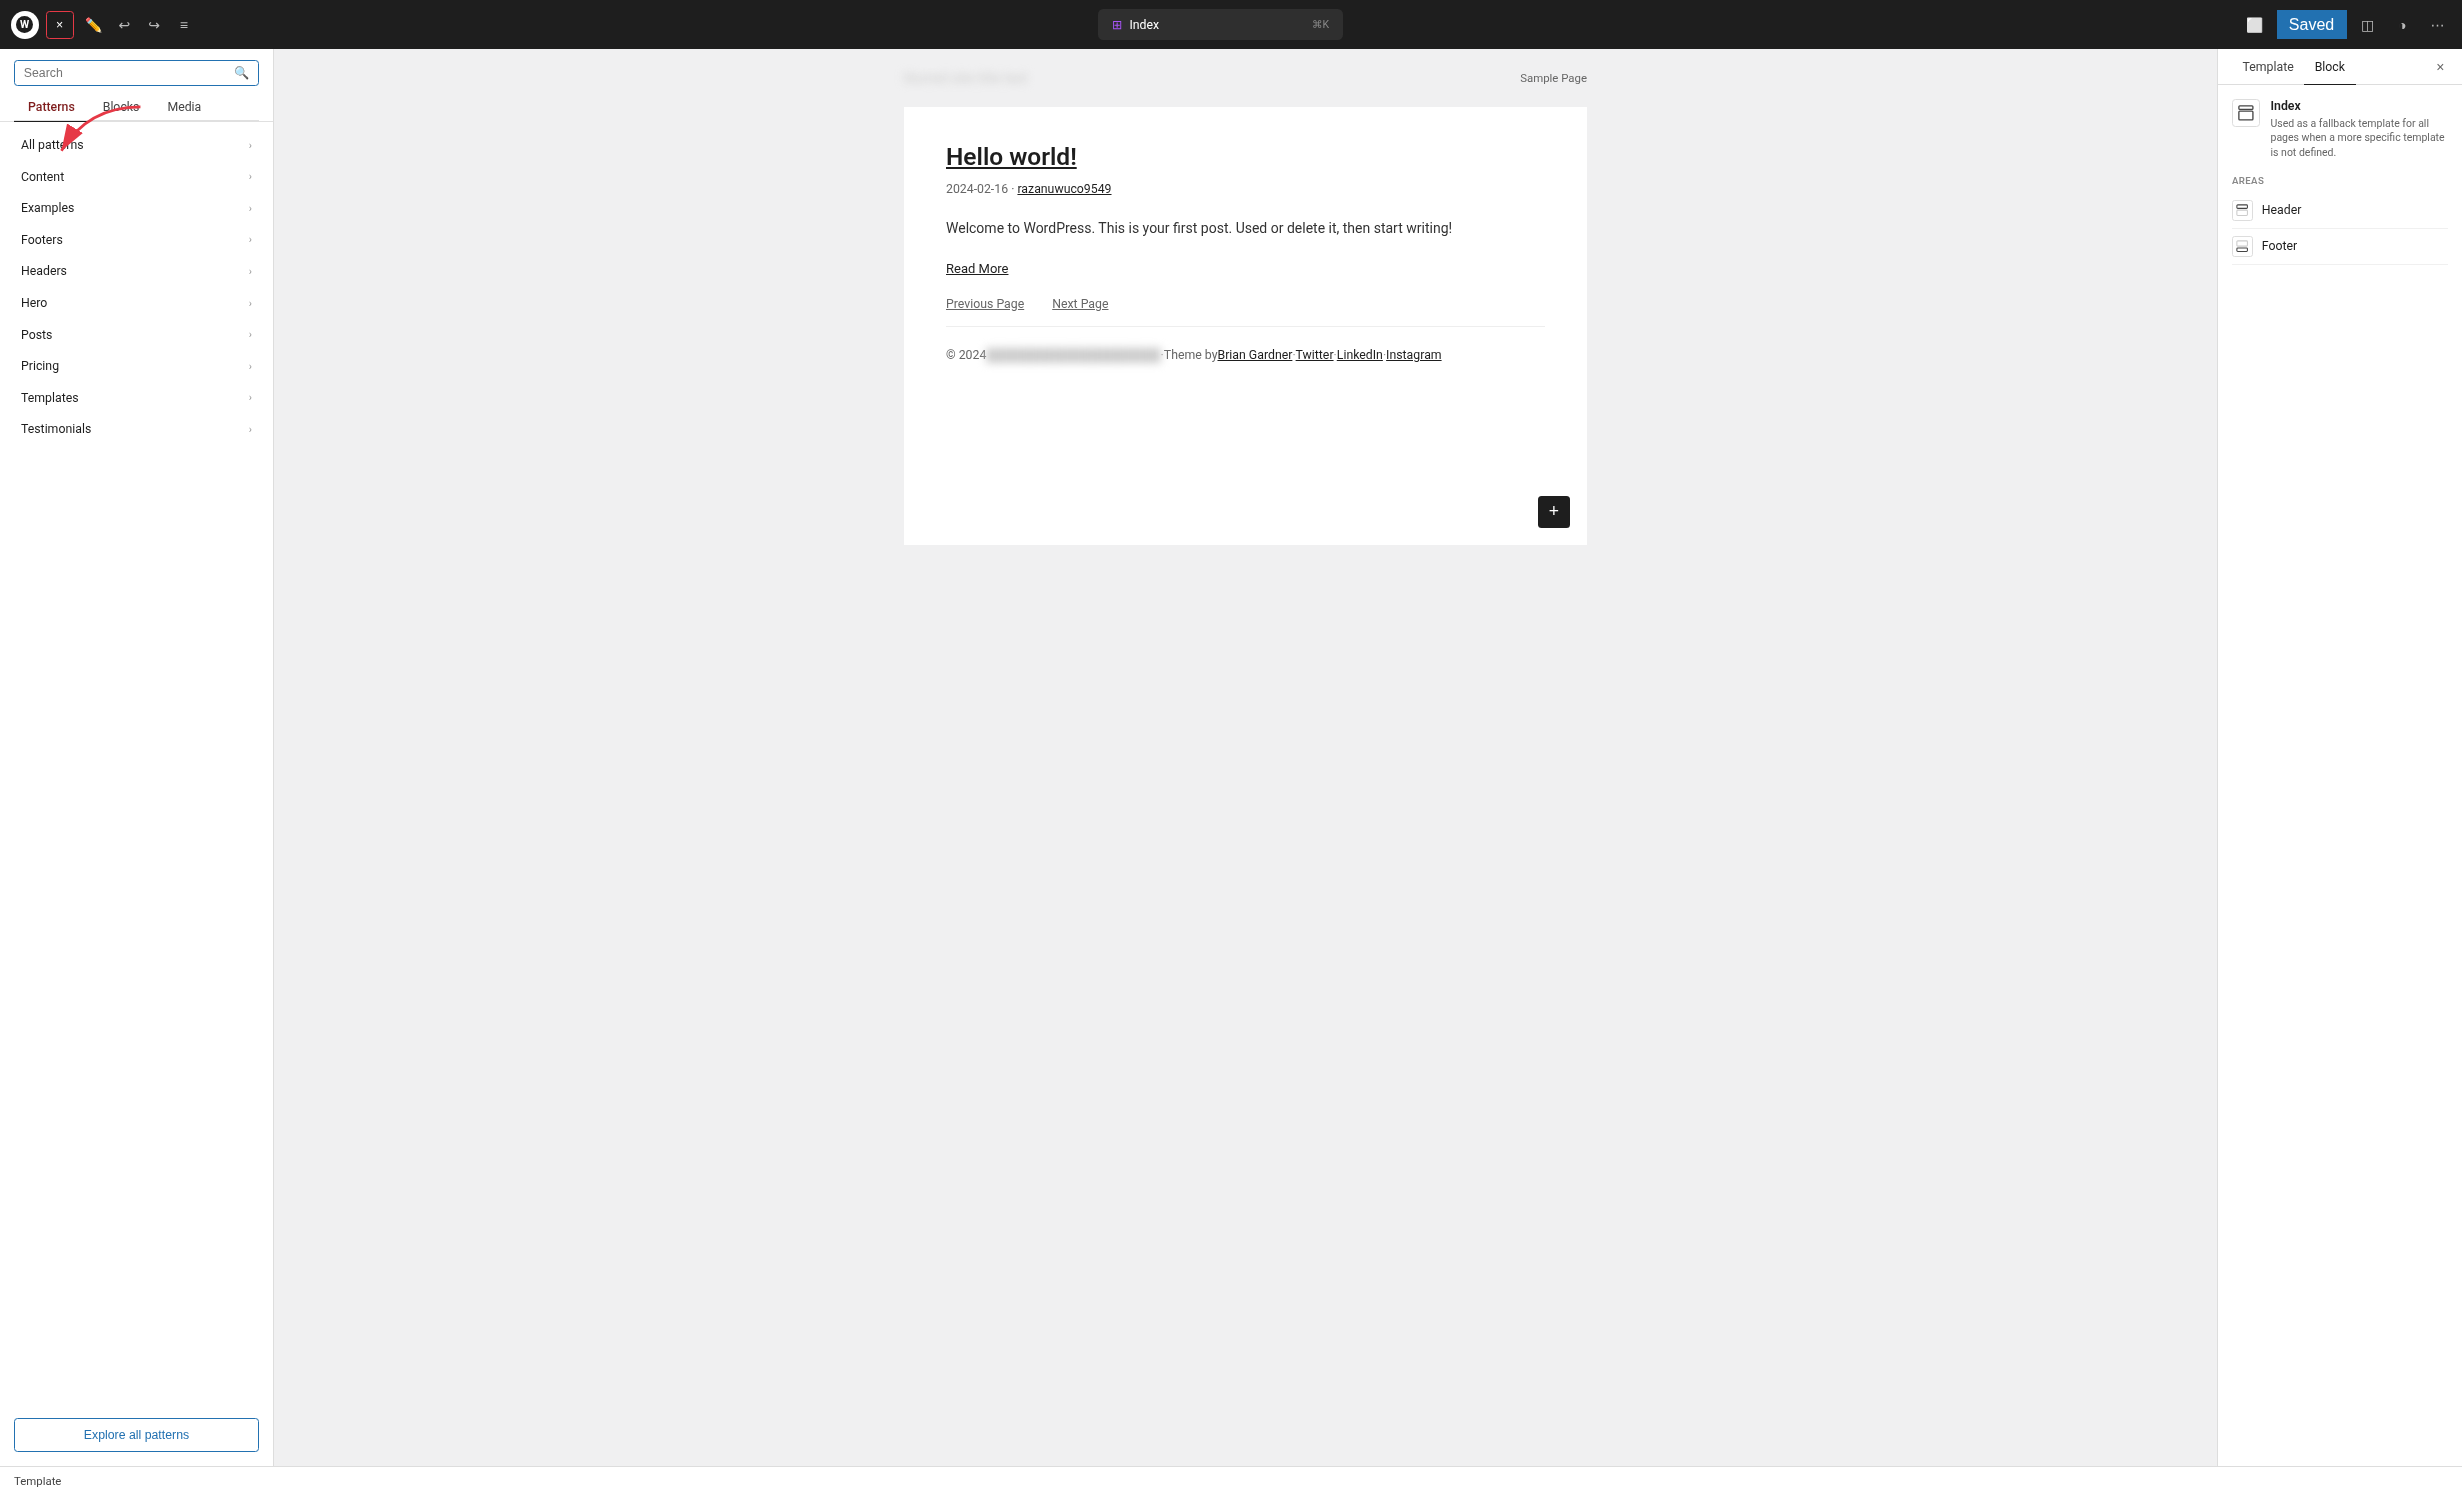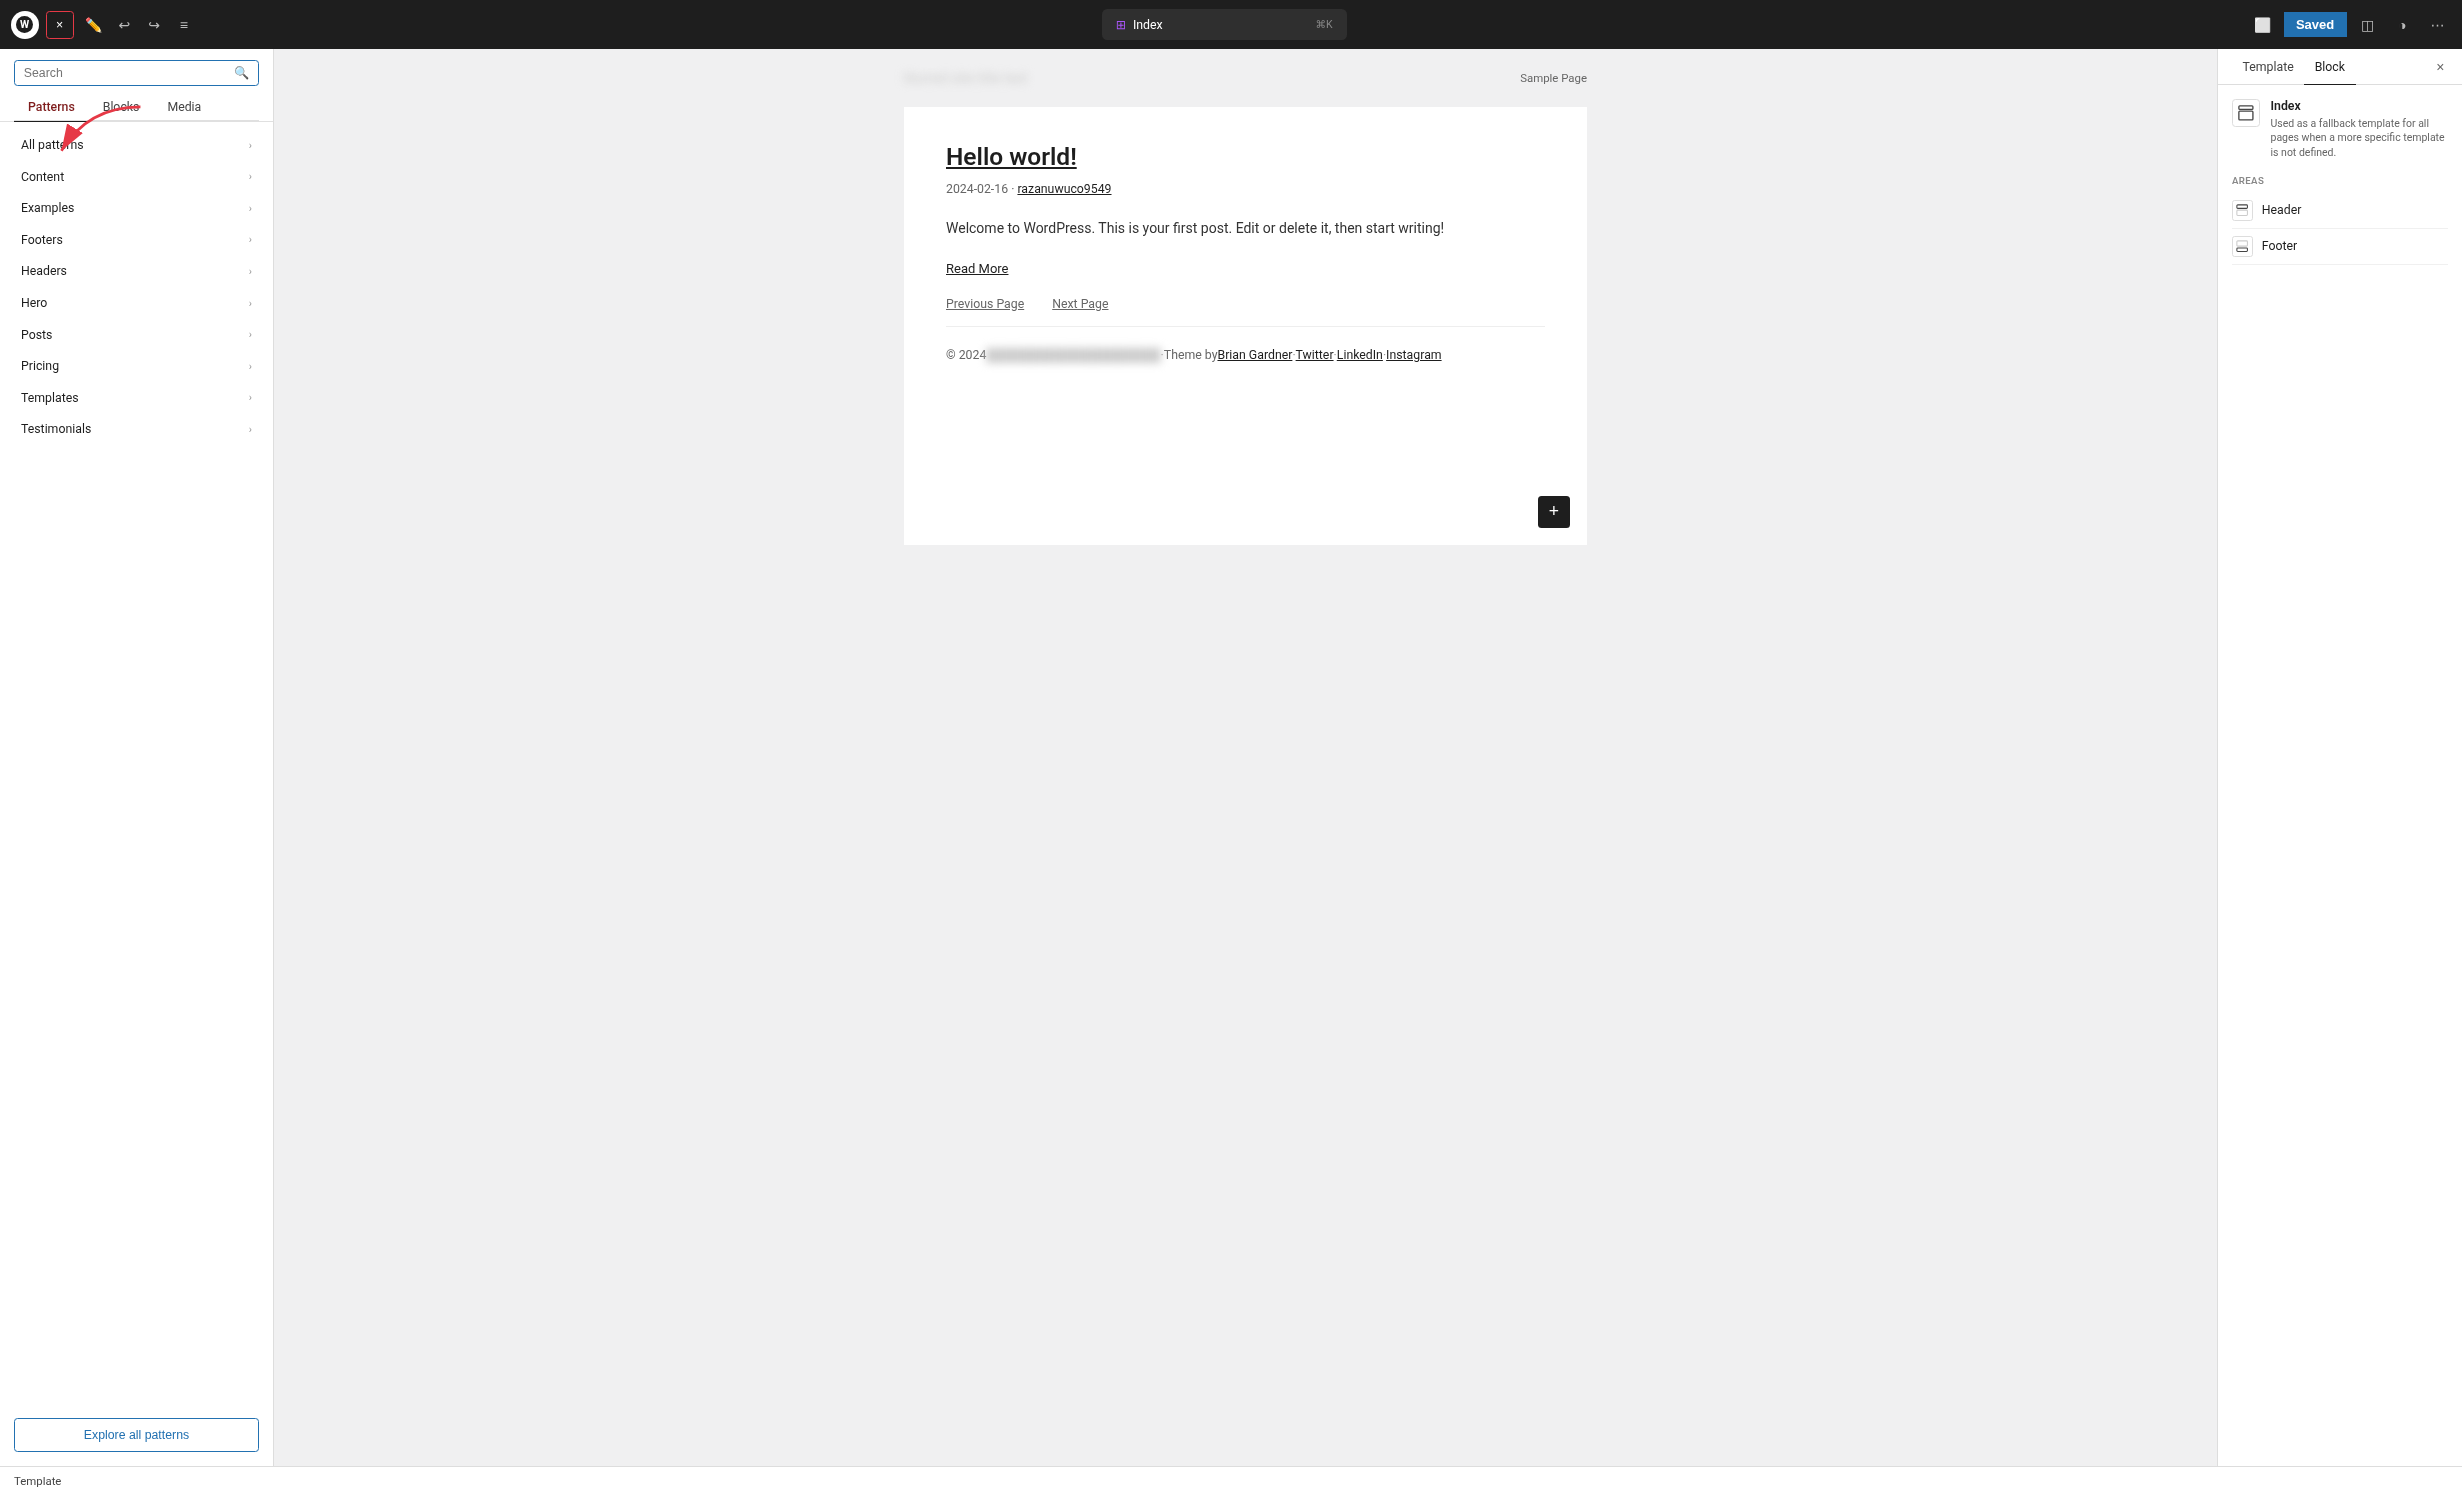--- a/index.html
+++ b/index.html
@@ -40,21 +40,21 @@
       display: flex; align-items: center; background: #2f2f2f;
       border-radius: 5.3px; padding: 0 14px; height: 31.5px; gap: 7px;
       min-width: 245px;
     }
     .command-icon { color: #a855f7; font-size: 12.3px; }
     .command-text { color: #fff; font-size: 12.3px; }
     .command-shortcut { color: #888; font-size: 10.5px; margin-left: auto; }
     .right-actions { display: flex; align-items: center; gap: 7px; }
     .saved-btn {
       background: #2271b1; color: #fff; border: none; border-radius: 0;
-      padding: 5.3px 12.3px; font-size: 13px; cursor: pointer; font-weight: 700;
+      padding: 5.3px 12.3px; font-size: 16px; cursor: pointer; font-weight: 400;
     }
     .icon-btn {
       width: 28px; height: 28px; background: transparent; border: none;
       color: #bbb; cursor: pointer; display: flex; align-items: center;
       justify-content: center; border-radius: 3.5px; font-size: 14px;
     }
 
     
     .main-layout {
       display: flex; flex: 1; overflow: hidden;
@@ -291,21 +291,21 @@
       <span class="blurred">blurred site title text</span>
       <span style="color:#666;font-size:11.4px;">Sample Page</span>
     </div>
     <div class="canvas-content">
       <h2 class="post-title">Hello world!</h2>
       <p class="post-meta">
         <span>2024-02-16</span>
         <span> · </span>
         <a href="#">razanuwuco9549</a>
       </p>
-      <p class="post-body">Welcome to WordPress. This is your first post. Edit or delete it, then start writing!</p>
+      <p class="post-body">Welcome to WordPress. This is your first post. Used or delete it, then start writing!</p>
       <a class="read-more" href="#">Read More</a>
       <div class="pagination">
         <a class="page-link" href="#">Previous Page</a>
         <a class="page-link" href="#">Next Page</a>
       </div>
       <div class="footer-area">
         <span>© 2024</span>
         <span class="blurred">████████████████████</span>
         <span class="sep">·</span>
         <span>Theme by</span>

